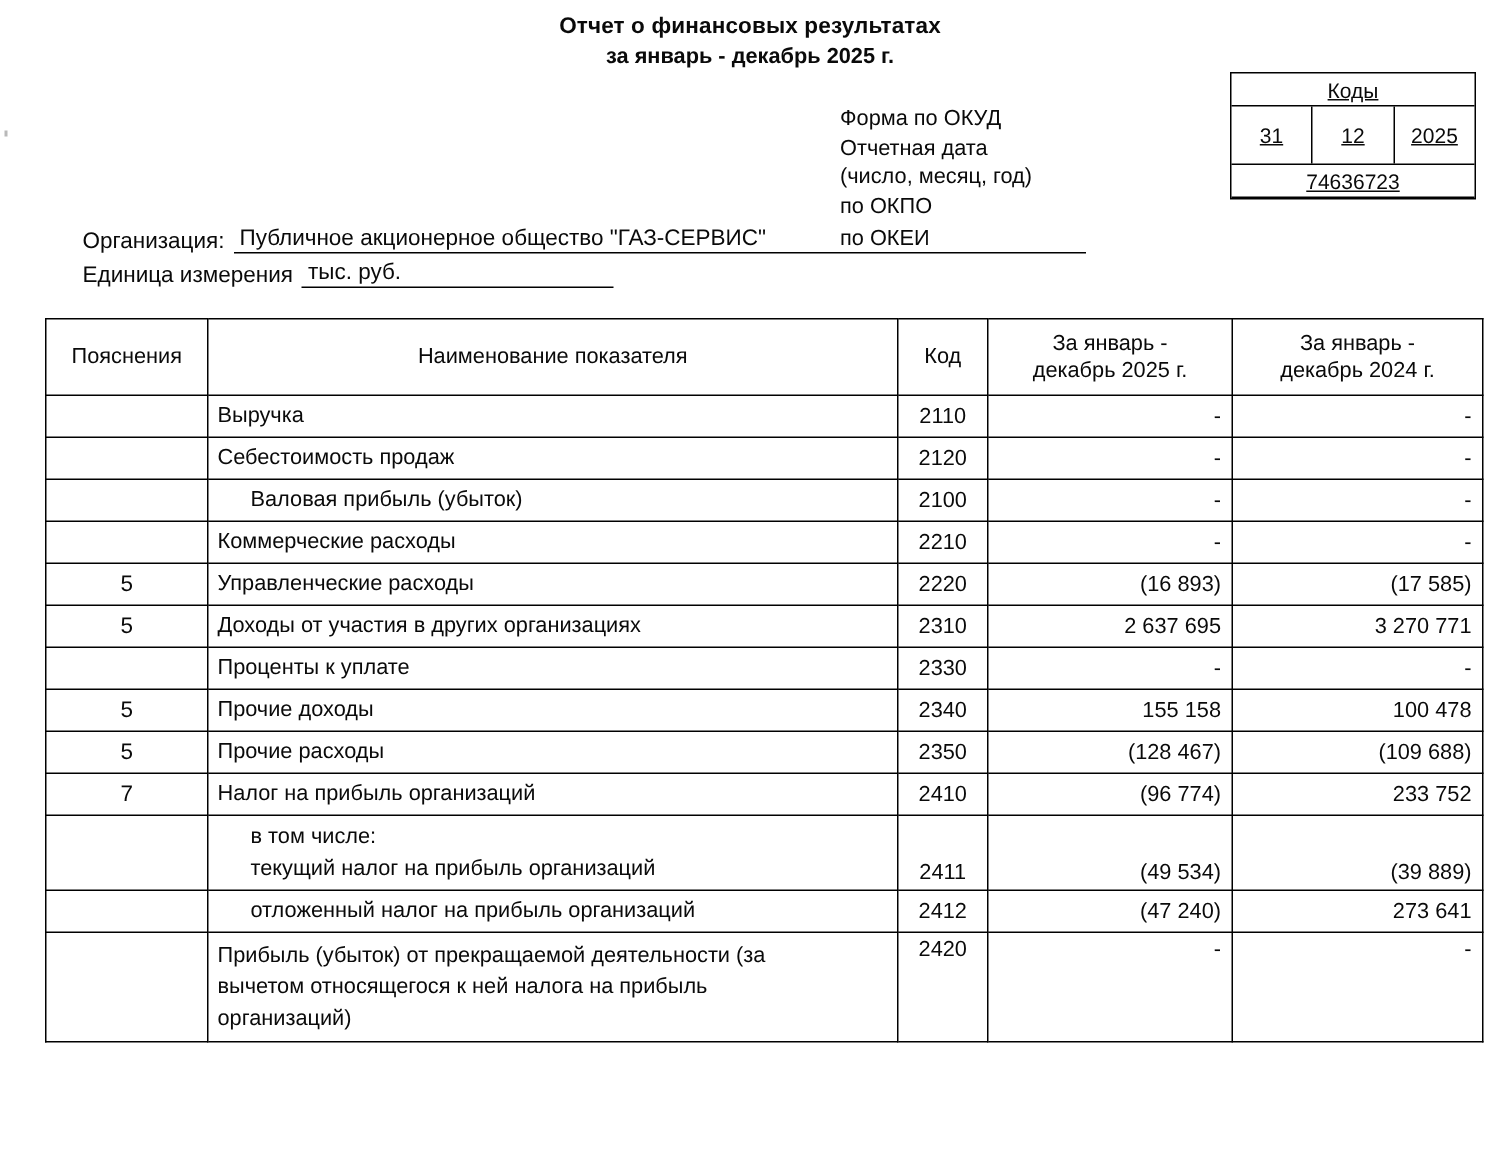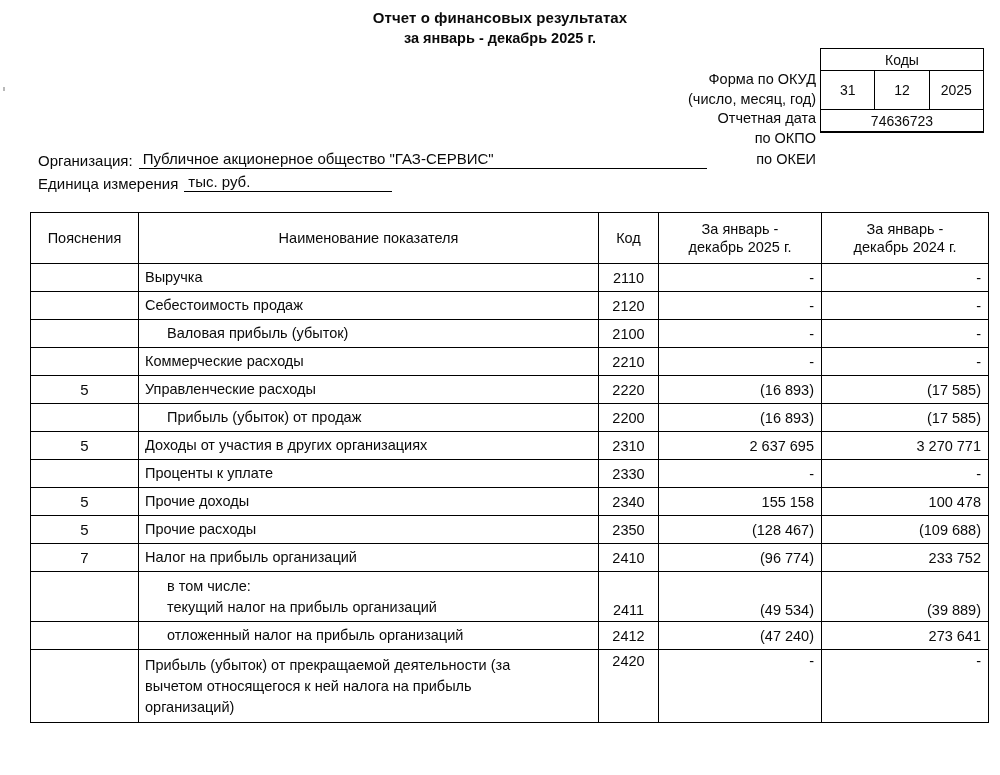--- a/index.html
+++ b/index.html
@@ -36,20 +36,21 @@
   }
 
   
   .codes-wrap {
     position: absolute;
     left: 820px;
     top: 48px;
     width: 164px;
     border: 1.6px solid #000;
     box-sizing: border-box;
+    text-decoration: underline;
   }
   .codes-row {
     border-bottom: 1.4px solid #000;
     height: 21px;
     display: flex;
     align-items: center;
     justify-content: center;
     font-size: 14px;
   }
   .codes-row.last { border-bottom: none; }
@@ -69,21 +70,21 @@
     box-sizing: border-box;
   }
   .date-cell:last-child { border-right: none; }
 
   
   .code-labels {
     position: absolute;
     left: 560px;
     top: 48px;
     width: 256px;
-    text-align: right;
+    text-align: left;
     font-size: 14.5px;
   }
   .code-label {
     height: 21px;
     line-height: 21px;
     white-space: nowrap;
   }
   .code-label.two-line {
     height: 38px;
     line-height: 19px;
@@ -95,20 +96,21 @@
     position: absolute;
     left: 38px;
     top: 146px;
     font-size: 15px;
   }
   .org-row {
     display: flex;
     align-items: flex-end;
     height: 23px;
     white-space: nowrap;
+    margin-left: 17px;
   }
   .org-label { padding-right: 6px; }
   .org-value {
     border-bottom: 1.6px solid #000;
     padding: 0 4px 1px 4px;
     min-width: 40px;
   }
   .org-value.wide { width: 560px; }
   .org-value.unit { width: 200px; }
 
@@ -189,22 +191,22 @@
   <div class="title-line-1">Отчет о финансовых результатах</div>
   <div class="title-line-2">за январь - декабрь 2025 г.</div>
 </div>
 
 <div class="speck"></div>
 
 <div class="code-labels">
   <div class="code-label">&nbsp;</div>
   <div class="code-label">Форма по ОКУД</div>
   <div class="code-label two-line">
+    <span>Отчетная дата</span>
     <span>(число, месяц, год)</span>
-    <span>Отчетная дата</span>
   </div>
   <div class="code-label">по ОКПО</div>
   <div class="code-label">по ОКЕИ</div>
 </div>
 
 <div class="codes-wrap">
   <div class="codes-row">Коды</div>
   <div class="codes-row date-row">
     <div class="date-cell">31</div>
     <div class="date-cell">12</div>
@@ -287,29 +289,20 @@
       <tr class="row-1">
         <td class="notes-cell">5</td>
         <td class="name-cell">
           <div class="nowrap">Управленческие расходы</div>
         </td>
         <td class="code-cell">2220</td>
         <td class="val-cell">(16 893)</td>
         <td class="val-cell">(17 585)</td>
       </tr>
       <tr class="row-1">
-        <td class="notes-cell"></td>
-        <td class="name-cell indent">
-          <div class="nowrap">Прибыль (убыток) от продаж</div>
-        </td>
-        <td class="code-cell">2200</td>
-        <td class="val-cell">(16 893)</td>
-        <td class="val-cell">(17 585)</td>
-      </tr>
-      <tr class="row-1">
         <td class="notes-cell">5</td>
         <td class="name-cell">
           <div class="nowrap">Доходы от участия в других организациях</div>
         </td>
         <td class="code-cell">2310</td>
         <td class="val-cell">2 637 695</td>
         <td class="val-cell">3 270 771</td>
       </tr>
       <tr class="row-1">
         <td class="notes-cell"></td>

